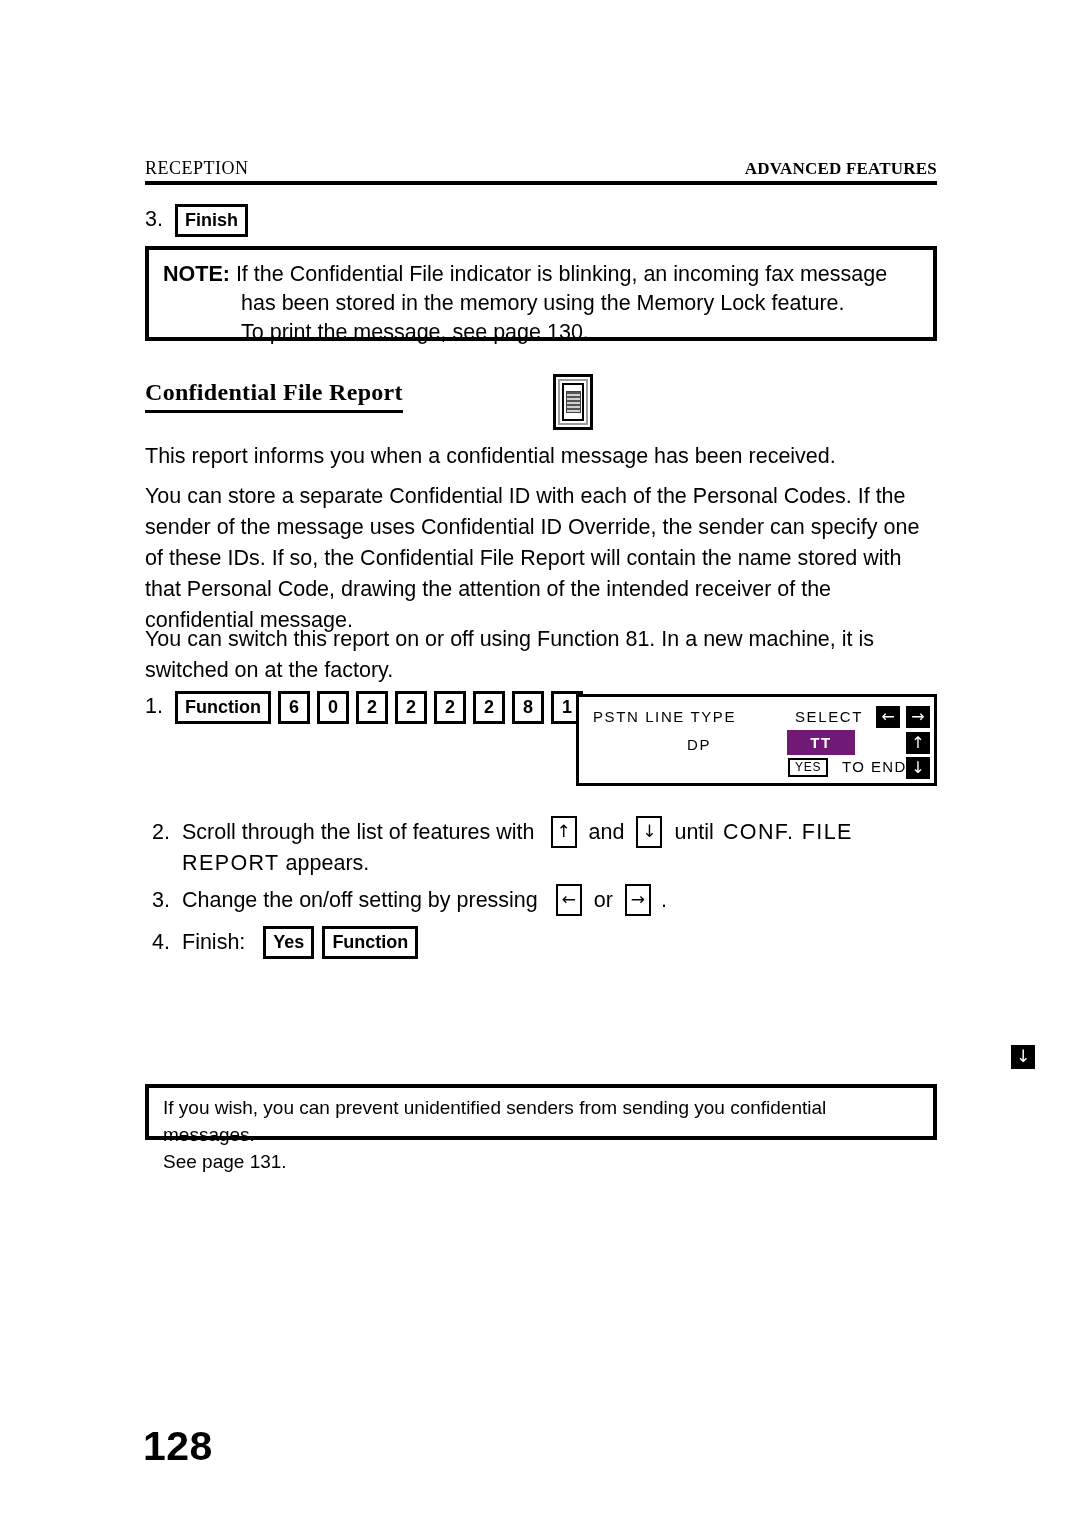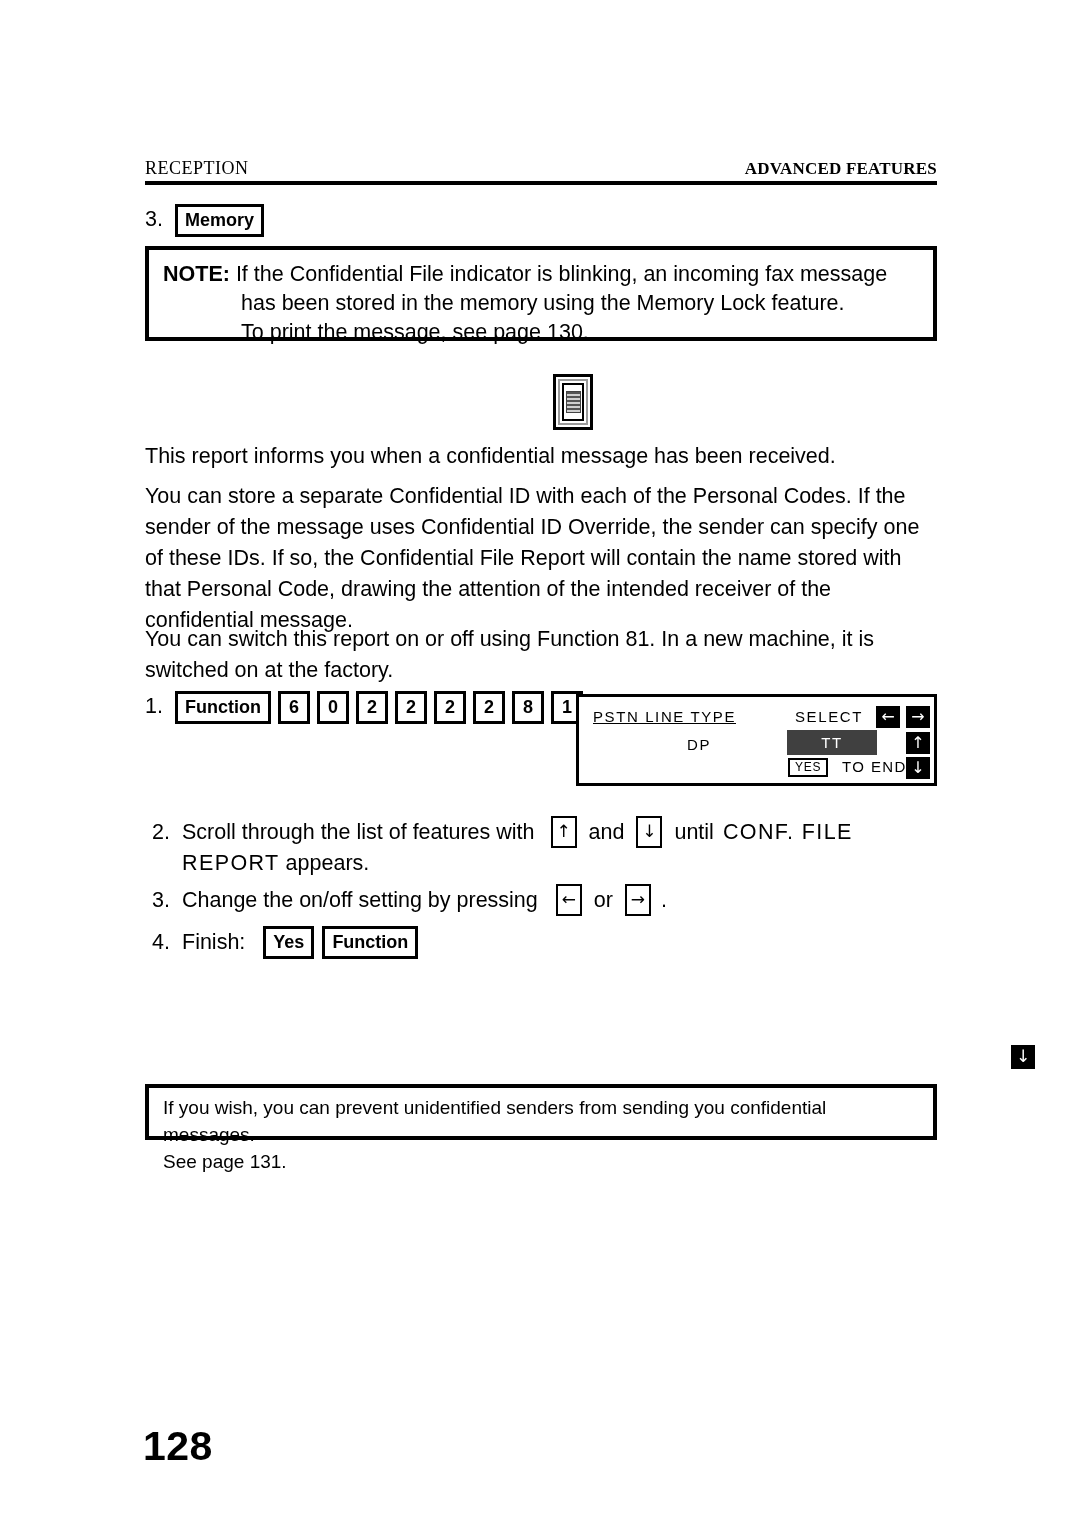--- a/index.html
+++ b/index.html
@@ -202,35 +202,36 @@
     width: 100%;
     height: 100%;
   }
   .lcd-text {
     position: absolute;
     font-family: "Liberation Sans", sans-serif;
     font-size: 15px;
     letter-spacing: 1.6px;
     white-space: nowrap;
   }
-  .lcd-linetype { left: 14px; top: 11px; text-decoration: underline; }
+  .lcd-linetype { left: 14px; top: 11px; }
   .lcd-select   { left: 216px; top: 11px; }
   .lcd-dp       { left: 108px; top: 39px; }
   .lcd-tt {
     position: absolute;
     left: 208px;
     top: 33px;
-    width: 90px;
+    width: 68px;
     height: 25px;
-    background: #404040;
+    background: #701a75;
     color: #fff;
     font-size: 15px;
     letter-spacing: 1.6px;
     text-align: center;
     line-height: 25px;
+    font-weight: bold;
   }
   .lcd-yeskey {
     position: absolute;
     left: 209px;
     top: 61px;
     border: 2px solid #000;
     background: #fff;
     font-size: 12px;
     letter-spacing: 0.8px;
     padding: 1px 5px 2px 5px;
@@ -327,32 +328,33 @@
 <div class="page">
 
   <div class="header">
     <span class="header-left">RECEPTION</span>
     <span>ADVANCED FEATURES</span>
   </div>
   <div class="header-rule"></div>
 
   <div class="step" style="left:145px; top:158px;">
     <span class="step-num">3.</span>
-    <span class="key">Memory</span>
+    <span class="key">Finish</span>
   </div>
 
   <div class="box note-box">
     <div class="note-line">
       <span class="note-label">NOTE:</span>
       <span>If the Confidential File indicator is blinking, an incoming fax message</span>
     </div>
     <div class="note-line note-indent">has been stored in the memory using the Memory Lock feature.</div>
     <div class="note-line note-indent">To print the message, see page  130.</div>
   </div>
 
+  <div class="section-title">Confidential File Report</div>
   <div class="report-icon">
     <div class="f2">
       <div class="f3">
         <div class="lines"></div>
       </div>
     </div>
   </div>
 
   <div class="para" style="top:395px;">This report informs you when a confidential message has been received.</div>
 

